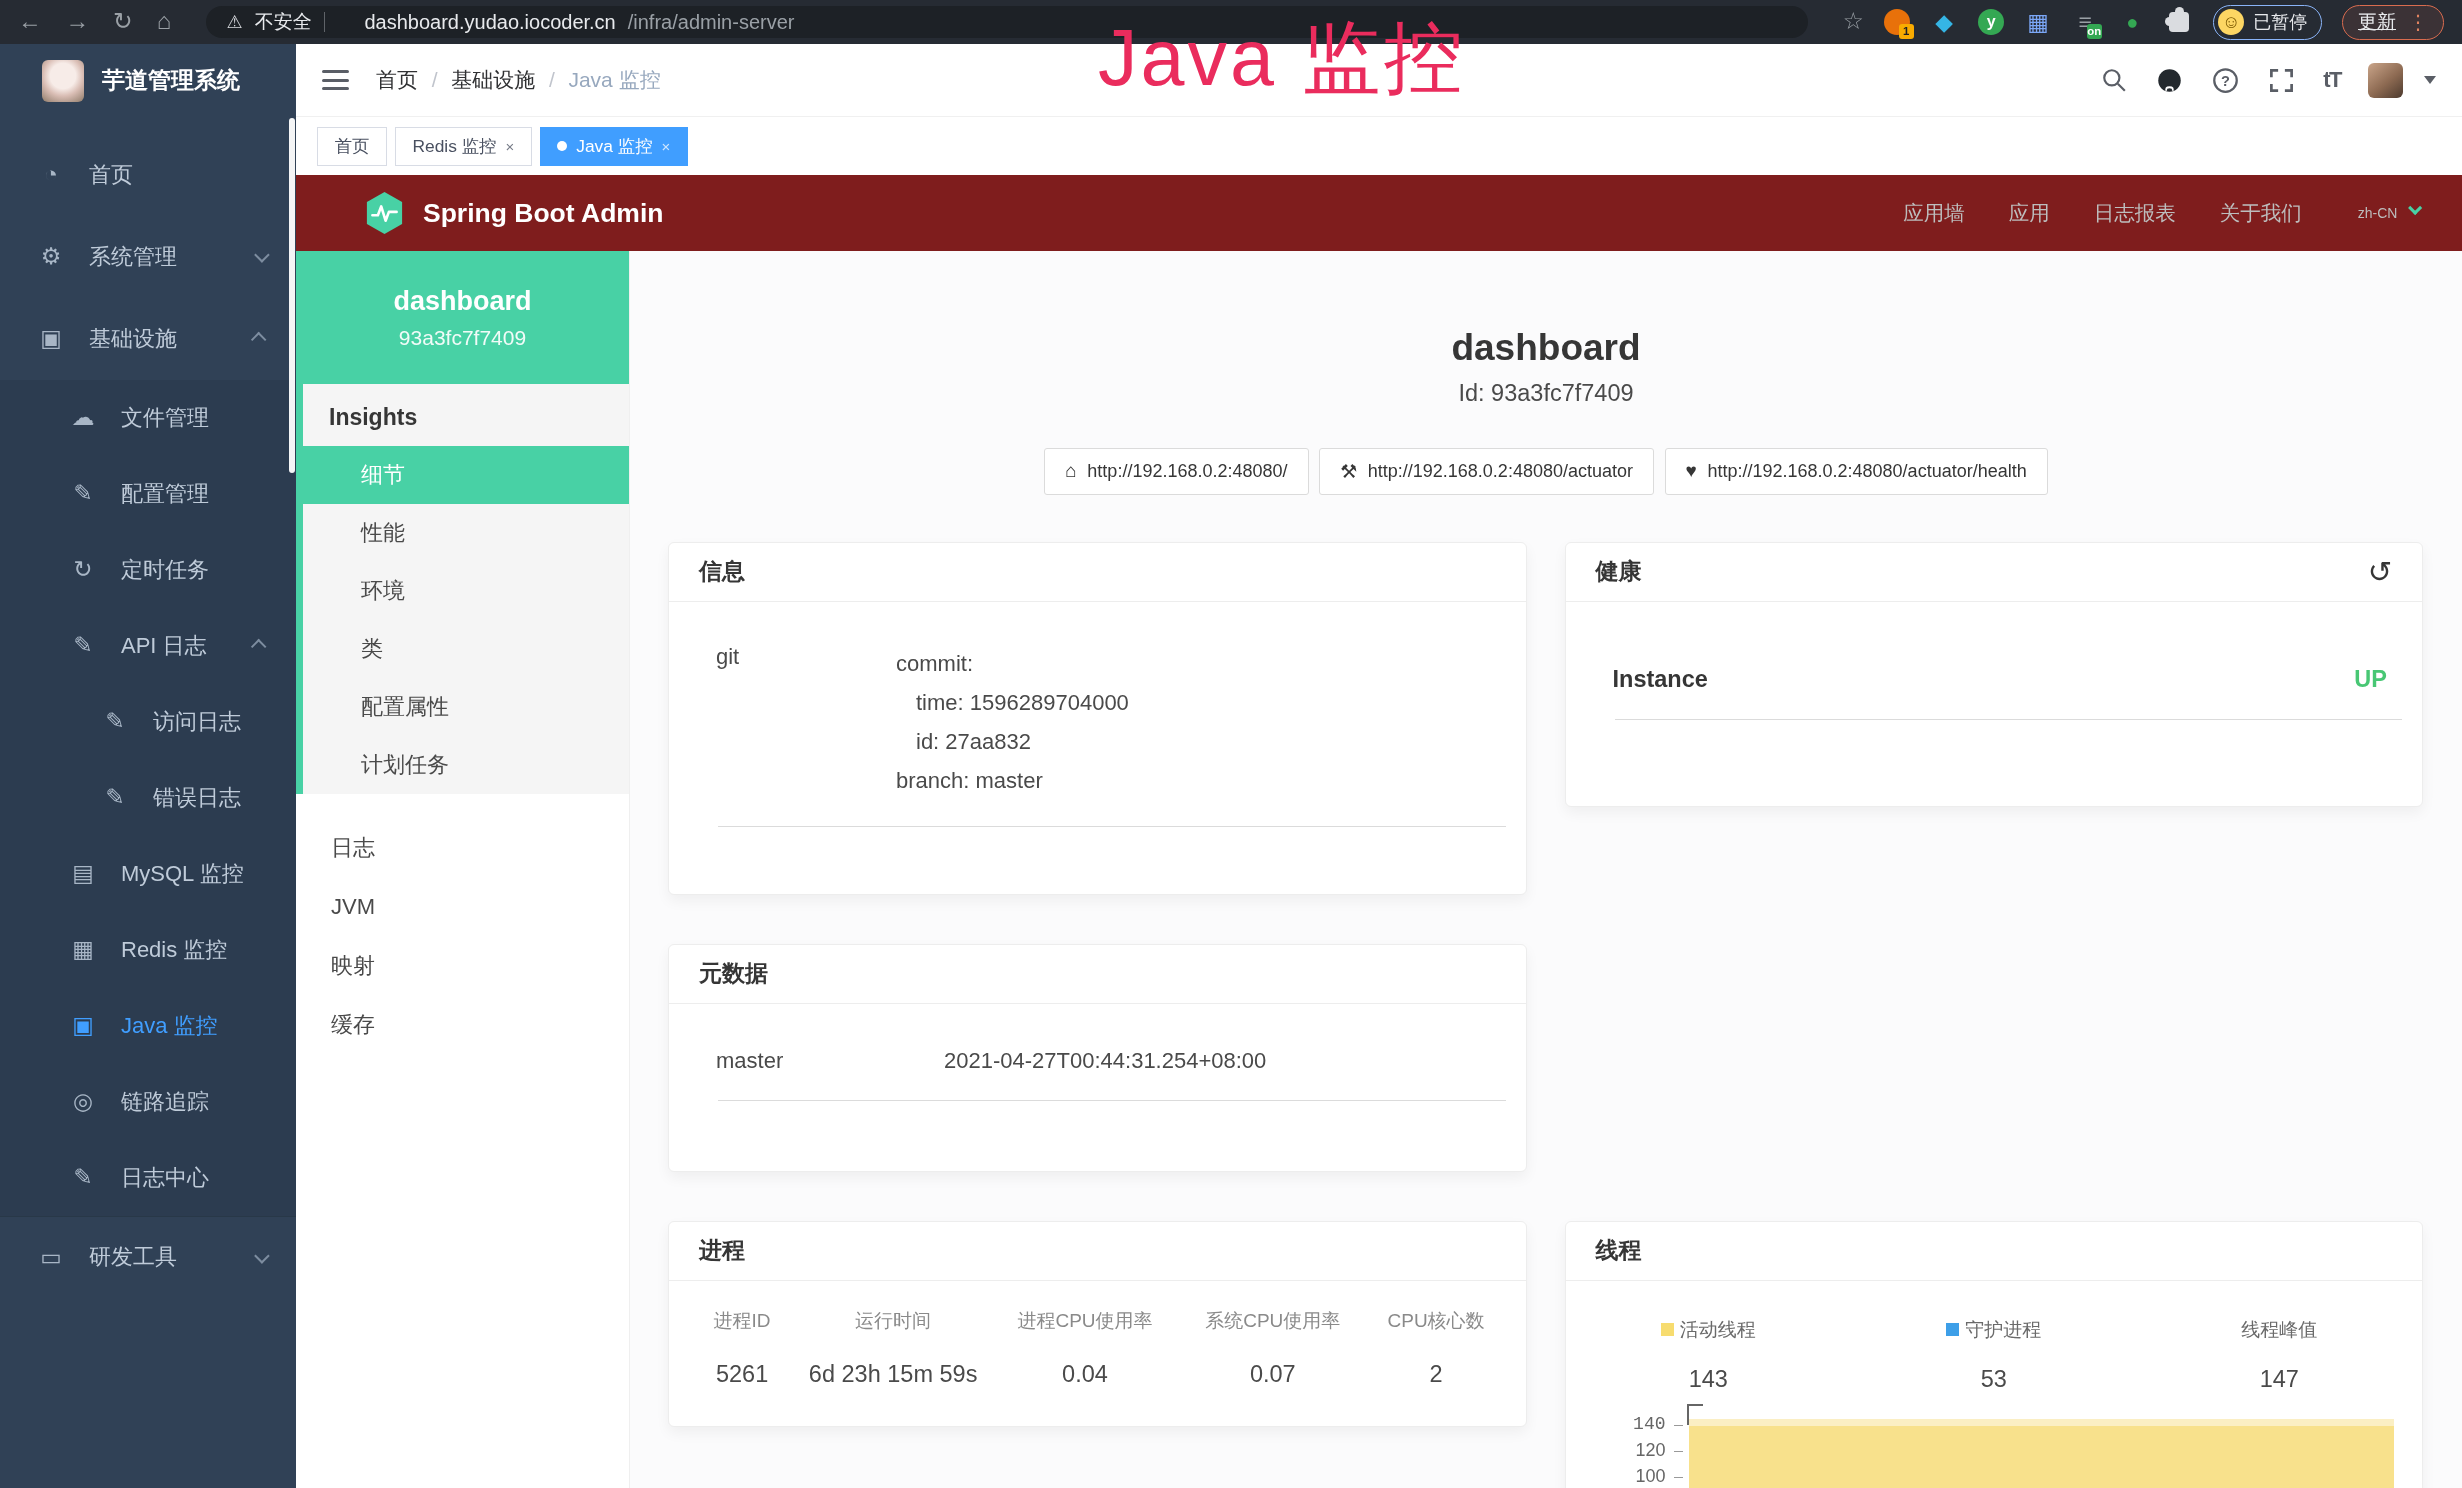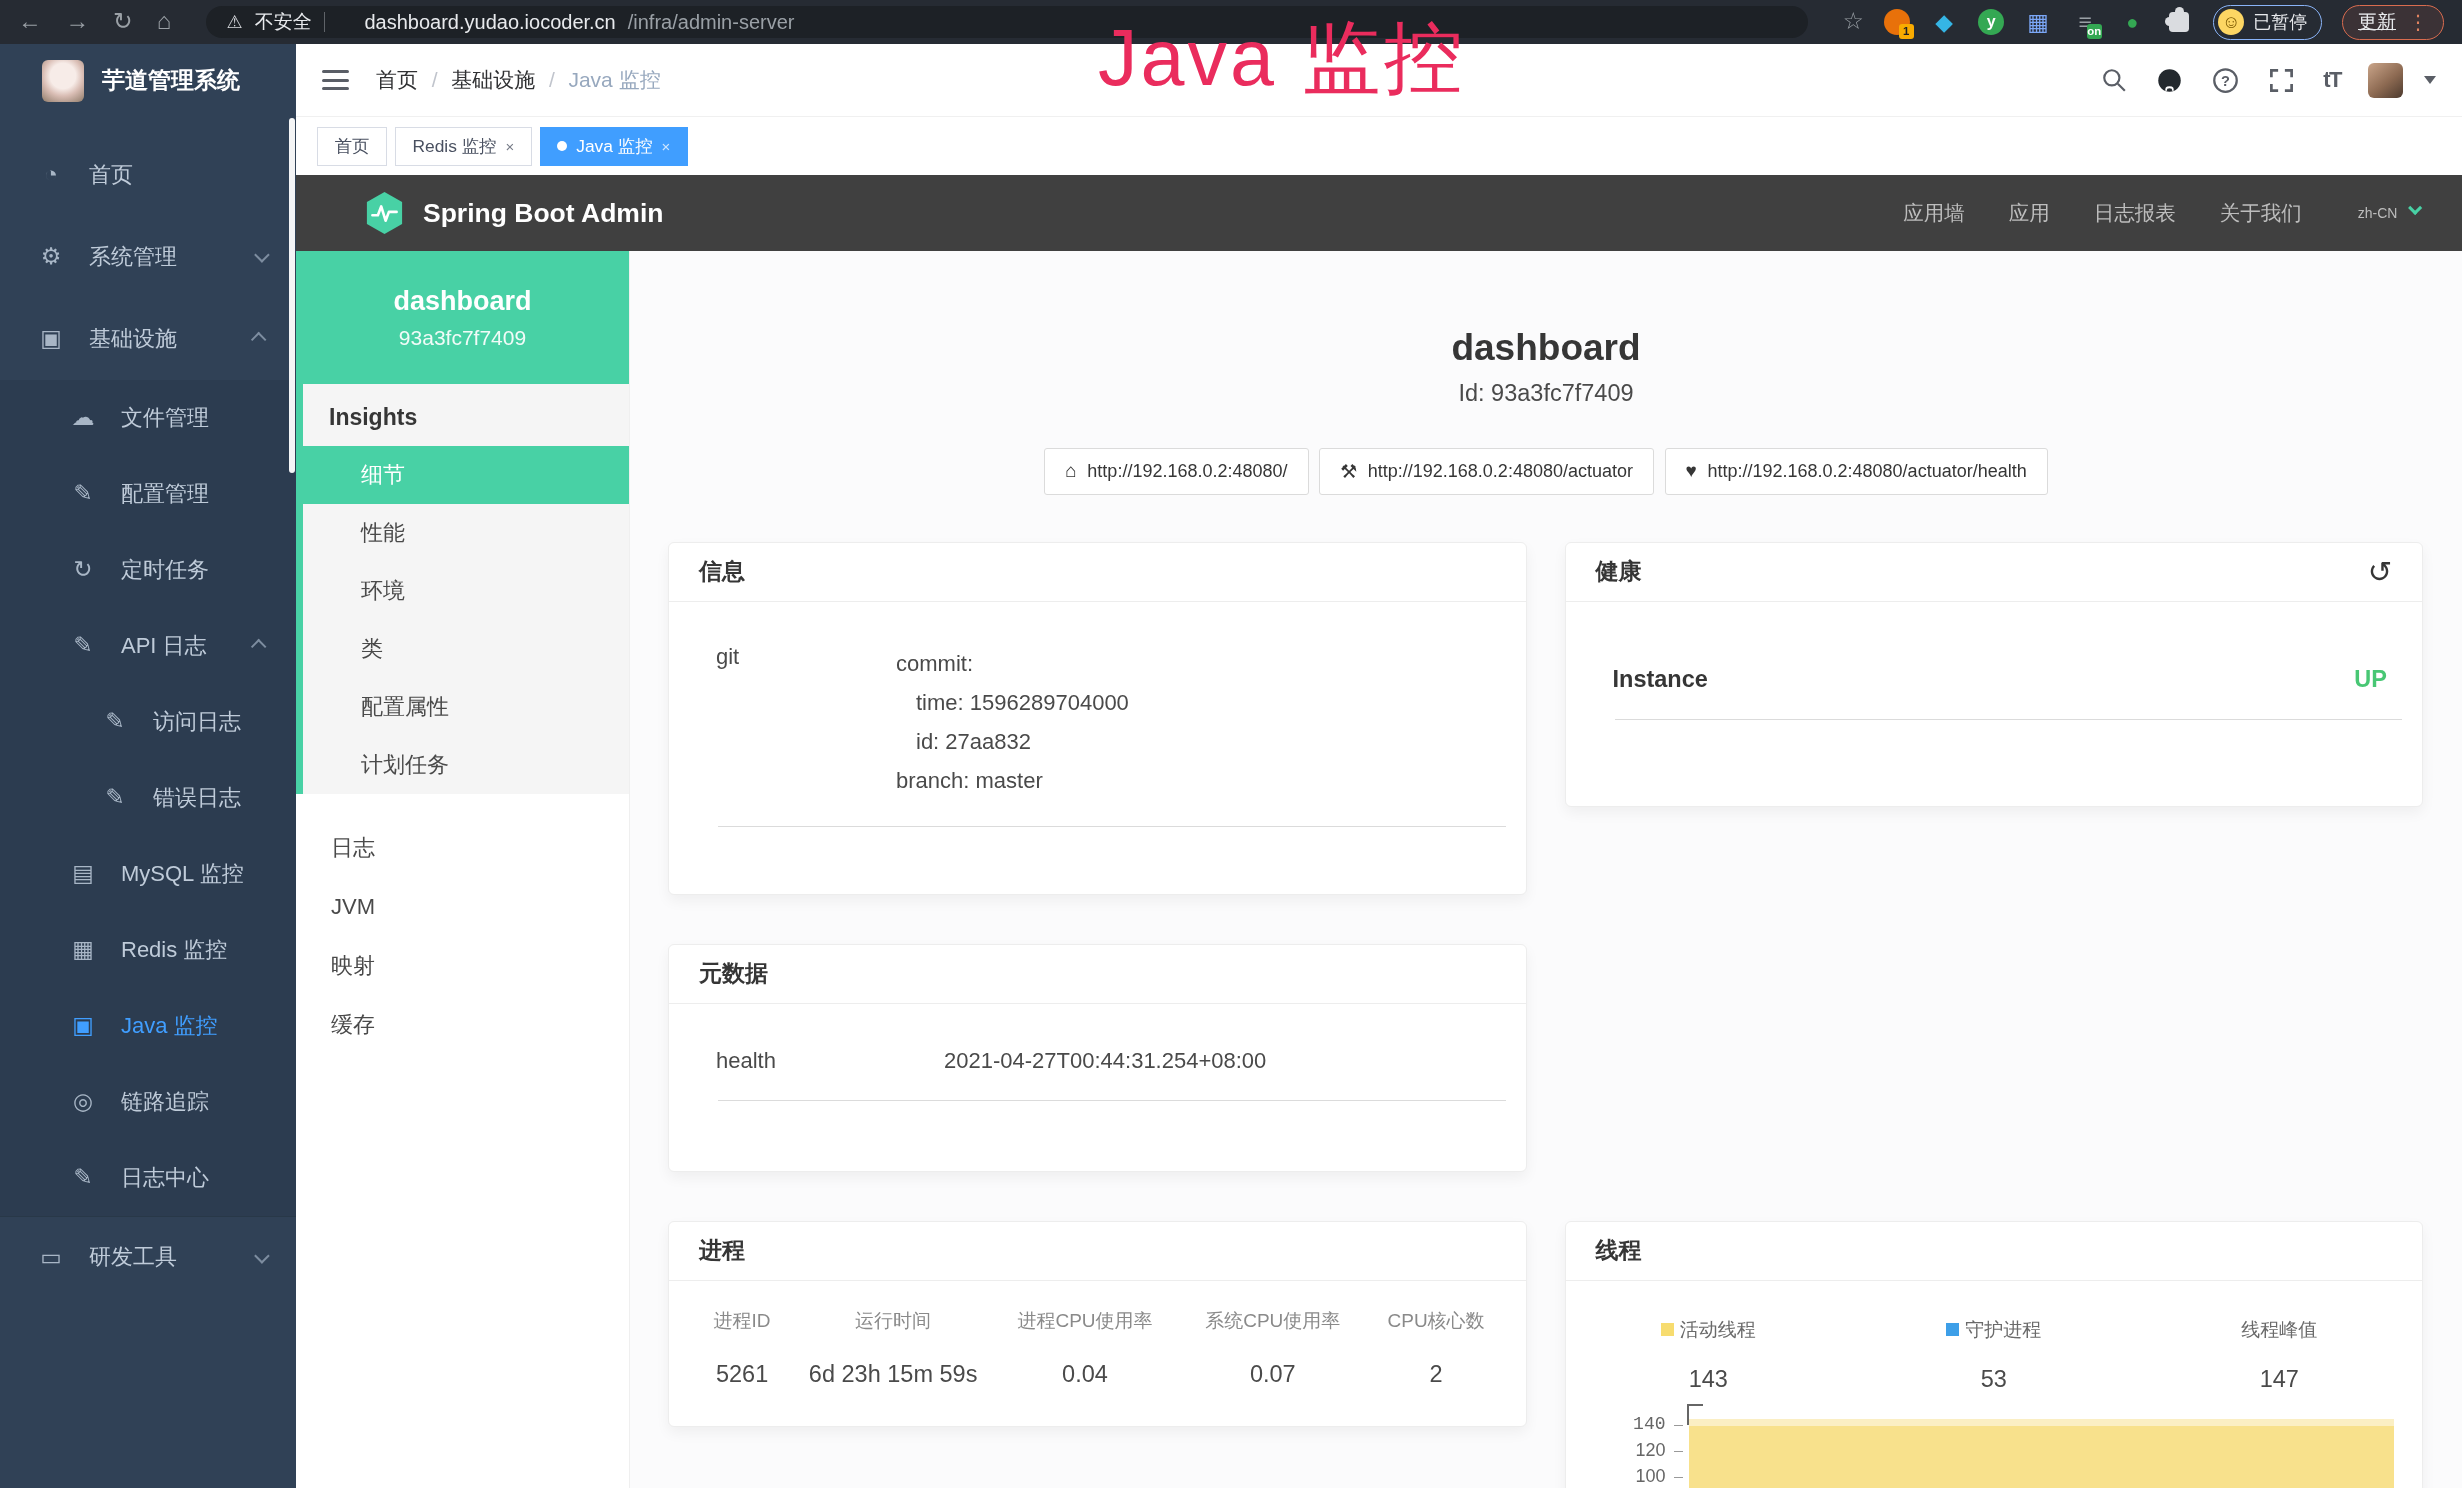--- a/index.html
+++ b/index.html
@@ -85,21 +85,21 @@
            border-top:8.3px solid #5a5e66; margin-left:-6px; }
 
   .tabsbar { height:58px; background:#fff; display:flex; align-items:center; gap:7.6px; padding-left:21px; flex-shrink:0; }
   .tab { height:39px; border:0.8px solid #d8dce5; background:#fff; color:#495060; font-size:17.4px;
          display:flex; align-items:center; gap:9px; padding:0 16.7px; cursor:pointer; }
   .tab .x { font-size:15px; opacity:.75; }
   .tab-active { background:#409EFF; border-color:#409EFF; color:#fff; }
   .tab-active .dot { width:10px; height:10px; border-radius:50%; background:#fff; }
 
   
-  .sba-nav { height:76px; background:#404040; display:flex; align-items:center; padding:0 44px 0 68px; flex-shrink:0; }
+  .sba-nav { height:76px; background:#7f1d1d; display:flex; align-items:center; padding:0 44px 0 68px; flex-shrink:0; }
   .brand { display:flex; align-items:center; gap:18px; }
   .brand-title { color:#fff; font-size:26.5px; font-weight:bold; }
   .sba-links { margin-left:auto; display:flex; align-items:center; gap:44px; }
   .sba-link { color:#bdbdbd; font-size:20.5px; cursor:pointer; }
   .lang { display:flex; align-items:flex-start; gap:10.6px; color:#bdbdbd; font-size:14px; cursor:pointer;margin-left:12px; }
   .chev-g { width:10px; height:10px; border-right:3px solid #48D1A5; border-bottom:3px solid #48D1A5;
             transform:rotate(45deg) translateY(-3px); }
 
   .sba-body { flex:1; display:flex; min-height:0; }
   .sba-side { width:334px; background:#fff; border-right:0.8px solid #efefef; flex-shrink:0; }
@@ -451,21 +451,21 @@
                 <span class="up">UP</span>
               </div>
               <div class="rule"></div>
             </div>
 
             <div class="card card-meta">
               <div class="card-head">
                 <span>元数据</span>
               </div>
               <div class="meta-row">
-                <span class="meta-key">health</span>
+                <span class="meta-key">master</span>
                 <span>2021-04-27T00:44:31.254+08:00</span>
               </div>
               <div class="rule"></div>
             </div>
             <div></div>
 
             <div class="card card-proc">
               <div class="card-head">
                 <span>进程</span>
               </div>

